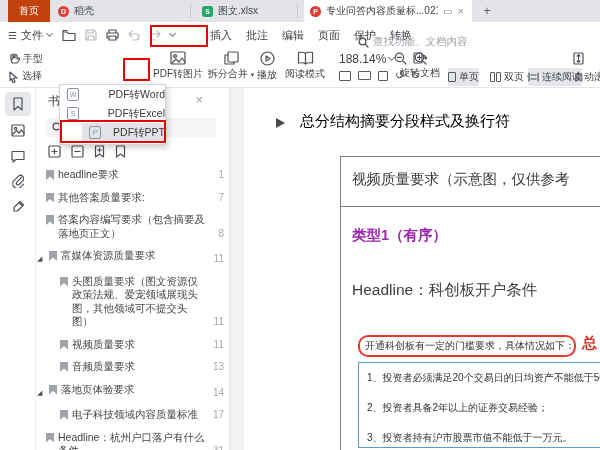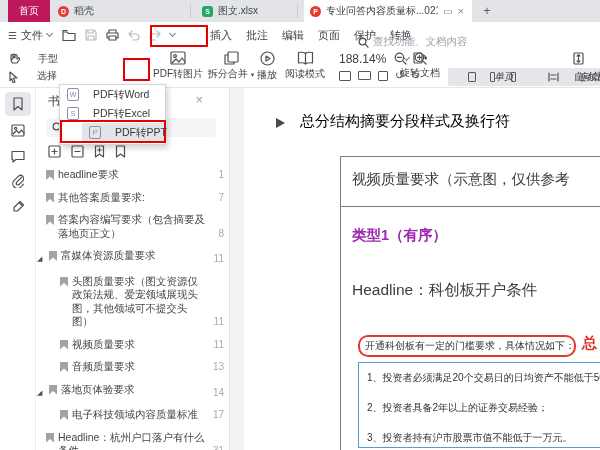--- a/index.html
+++ b/index.html
@@ -32,31 +32,31 @@
   .qa-icons { left:62px; gap:9px; }
   .qa-icons svg { display:block; }
   .dim { opacity:.38; }
   .start-pill { position:absolute; left:157px; top:29px; width:42px; height:17px; background:#d23c42; border-radius:9px; color:#fff; font-size:10.5px; font-weight:bold; display:flex; align-items:center; justify-content:center; }
   .menu-items { left:210px; gap:14px; font-size:11px; color:#3e4145; }
   .menu-item { white-space:nowrap; }
   .mb-search { left:358px; gap:4px; font-size:10.5px; color:#9ba1a8;margin-top:7px; }
 
   
   .toolbar { position:absolute; left:0; top:48px; width:600px; height:40px; background:#fff; border-bottom:1px solid #e4e5e8; font-size:10px; color:#3c3f44; }
-  .t-abs { position:absolute; display:flex; align-items:center; gap:18px; white-space:nowrap; }
+  .t-abs { position:absolute; display:flex; align-items:center; gap:3px; white-space:nowrap; }
   .t-col { flex-direction:column; gap:2px; align-items:center; }
   .vsep { position:absolute; top:53px; width:1px; height:28px; background:#e2e3e6; }
   .office-btn { position:absolute; left:55px; top:50px; width:92px; height:35px; border:1px solid #cfd1d4; border-radius:2px; }
   .obtn-icon { position:absolute; left:38px; top:1px; }
   .obtn-label { position:absolute; left:4px; top:19px; font-size:10px; color:#3c3f44; }
   .obtn-arrow { position:absolute; right:5px; top:21px; font-size:8px; color:#55585c; }
   .mini-box { display:inline-block; border:1px solid #55585c; border-radius:1px; }
   .page-box { position:absolute; left:452px; top:51px; width:84px; height:16px; border:1px solid #c6c8cc; border-radius:2px; text-align:center; line-height:15px; font-size:10.5px; color:#3c3f44; background:#fff; }
   .navchev { position:absolute; top:51px; font-size:11px; color:#55585c; }
-  .graybtn { background:#e4e6e9; border-radius:2px; padding:2px 20px;font-style:italic; }
+  .graybtn { background:#e4e6e9; border-radius:2px; padding:2px 0; }
   .arr { font-size:7px; color:#55585c; }
 
   
   .main { position:absolute; left:0; top:88px; width:600px; height:362px; }
   .iconstrip { position:absolute; left:0; top:0; width:36px; height:362px; background:#fff; border-right:1px solid #ededf0; }
   .strip-item { position:absolute; left:5px; width:26px; height:24px; border-radius:4px; display:flex; align-items:center; justify-content:center; }
   .strip-item.sel { background:#e6e8ec; }
 
   .bmpanel { position:absolute; left:36px; top:0; width:194px; height:362px; background:#fff; border-right:1px solid #e2e3e6; }
   .bm-head { position:absolute; left:12px; top:5px; font-size:12px; color:#3c3c3c; }
@@ -81,39 +81,39 @@
   .tbl-header { position:absolute; left:108px; top:82px; font-size:14.5px; color:#3a3a3a; white-space:nowrap; }
   .doc-type { position:absolute; left:108px; top:138px; font-size:14.5px; font-weight:bold; color:#9c27b0; white-space:nowrap; }
   .doc-headline { position:absolute; left:108px; top:192px; font-size:15.5px; color:#3d3d3d; white-space:nowrap; }
   .req-box { position:absolute; left:114px; top:247px; width:218px; height:22px; border:2px solid #e3382e; border-radius:10px; display:flex; align-items:center; padding-left:5px; font-size:10px; color:#333; white-space:nowrap; overflow:hidden; }
   .req-mark { position:absolute; left:338px; top:246px; font-size:15px; font-weight:bold; color:#dd3327; }
   .cond-box { position:absolute; left:114px; top:274px; width:250px; height:86px; border:1.5px solid #5b9bd5; }
   .cond-line { position:absolute; left:8px; font-size:10px; color:#333; white-space:nowrap; }
 
   
   .dropdown { position:absolute; left:59px; top:84px; width:107px; height:61px; background:#fff; border:1px solid #d3d4d8; box-shadow:2px 3px 6px rgba(0,0,0,.18); z-index:40; }
-  .dd-item { height:19px; display:flex; align-items:center; gap:14px; padding-left:7px; font-size:10.5px; color:#3a3a3a; white-space:nowrap; }
+  .dd-item { height:19px; display:flex; align-items:center; gap:6px; padding-left:7px; font-size:10.5px; color:#3a3a3a; white-space:nowrap;justify-content:space-between; }
   .dd-item.sel { background:#e2e4e7;margin-left:22px; }
   .dd-ic { flex:none; width:12px; height:13px; border:1px solid #8a8fa8; border-radius:2px; font-size:7px; color:#8a8fa8; display:flex; align-items:center; justify-content:center; }
 
   
   .anno { position:absolute; border:2.5px solid #e60000; z-index:60; }
   .anno1 { left:150px; top:25px; width:58px; height:22px; }
   .anno2 { left:123px; top:58px; width:27px; height:23px; }
   .anno3 { left:60px; top:120px; width:106px; height:23px; }
 
   svg { stroke:#4d5156; fill:none; stroke-width:1.2; stroke-linecap:round; stroke-linejoin:round; }
 </style>
 </head>
 <body>
 
 <div class="app">
 
   <div class="tabbar">
-    <div class="tab tab-home" style="background:#be185d;">
+    <div class="tab tab-home" style="background:#c2410c;">
       <span class="tab-label">首页</span>
     </div>
     <div class="tab tab-docer">
       <span class="tab-icon round" style="background:#e33e38;">D</span>
       <span class="tab-label">稻壳</span>
     </div>
     <div class="tab-sep" style="left:190px;"></div>
     <div class="tab tab-sheet">
       <span class="tab-icon" style="background:#21a666;">S</span>
       <span class="tab-label">图文.xlsx</span>

